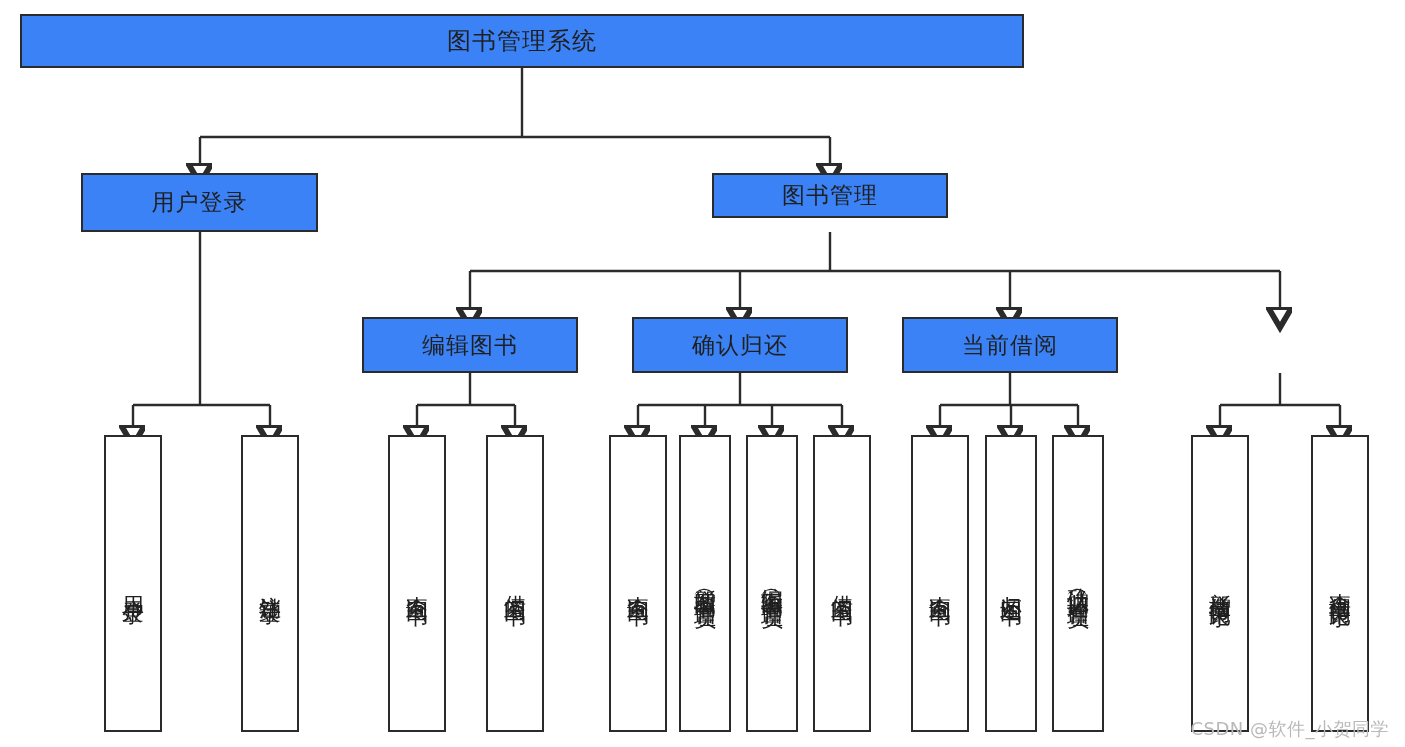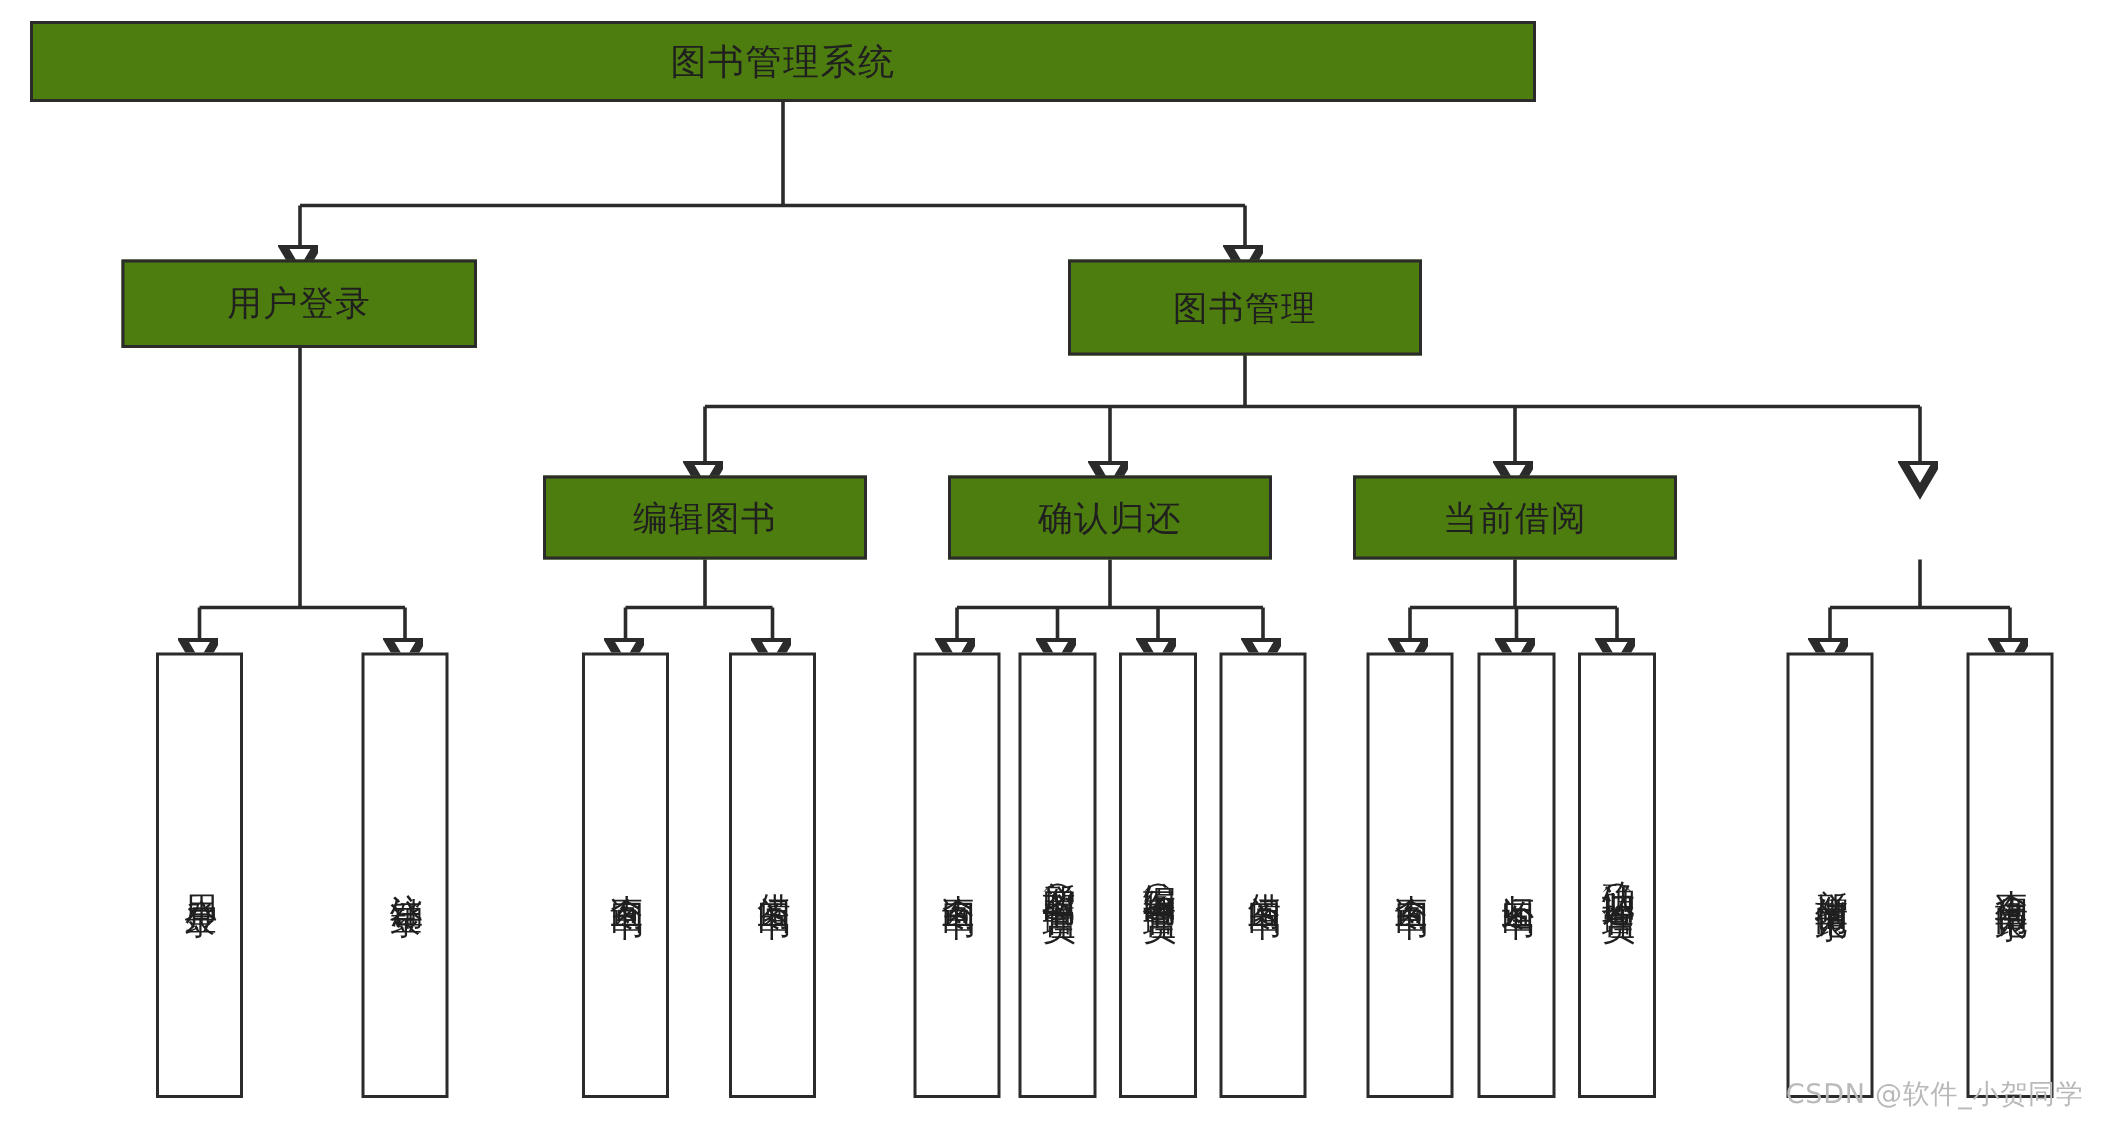--- a/index.html
+++ b/index.html
@@ -14,21 +14,21 @@
     position: relative;
     width: 1405px;
     height: 747px;
     background: #ffffff;
     overflow: hidden;
   }
   .node {
     position: absolute;
     box-sizing: border-box;
     border: 2px solid #2b2b2b;
-    background: #4d7c0f;
+    background: #3b82f6;
     display: flex;
     align-items: center;
     justify-content: center;
     color: #1f1f1f;
   }
   .node-h {
     font-size: 23px;
     letter-spacing: 1px;
     white-space: nowrap;
   }
@@ -130,21 +130,21 @@
     <line x1="1340" y1="405" x2="1340" y2="428" marker-end="url(#ah)"></line>
   </svg>
 
   <div class="node root" style="left:20px; top:14px; width:1004px; height:54px;">
     <span class="node-h">图书管理系统</span>
   </div>
 
   <div class="node" style="left:81px; top:173px; width:237px; height:59px;">
     <span class="node-h">用户登录</span>
   </div>
-  <div class="node" style="left:712px; top:173px; width:236px; height:64px;">
+  <div class="node" style="left:712px; top:173px; width:236px; height:45px;">
     <span class="node-h">图书管理</span>
   </div>
 
   <div class="node" style="left:362px; top:317px; width:216px; height:56px;">
     <span class="node-h">编辑图书</span>
   </div>
   <div class="node" style="left:632px; top:317px; width:216px; height:56px;">
     <span class="node-h">确认归还</span>
   </div>
   <div class="node" style="left:902px; top:317px; width:216px; height:56px;justify-content:center;">

